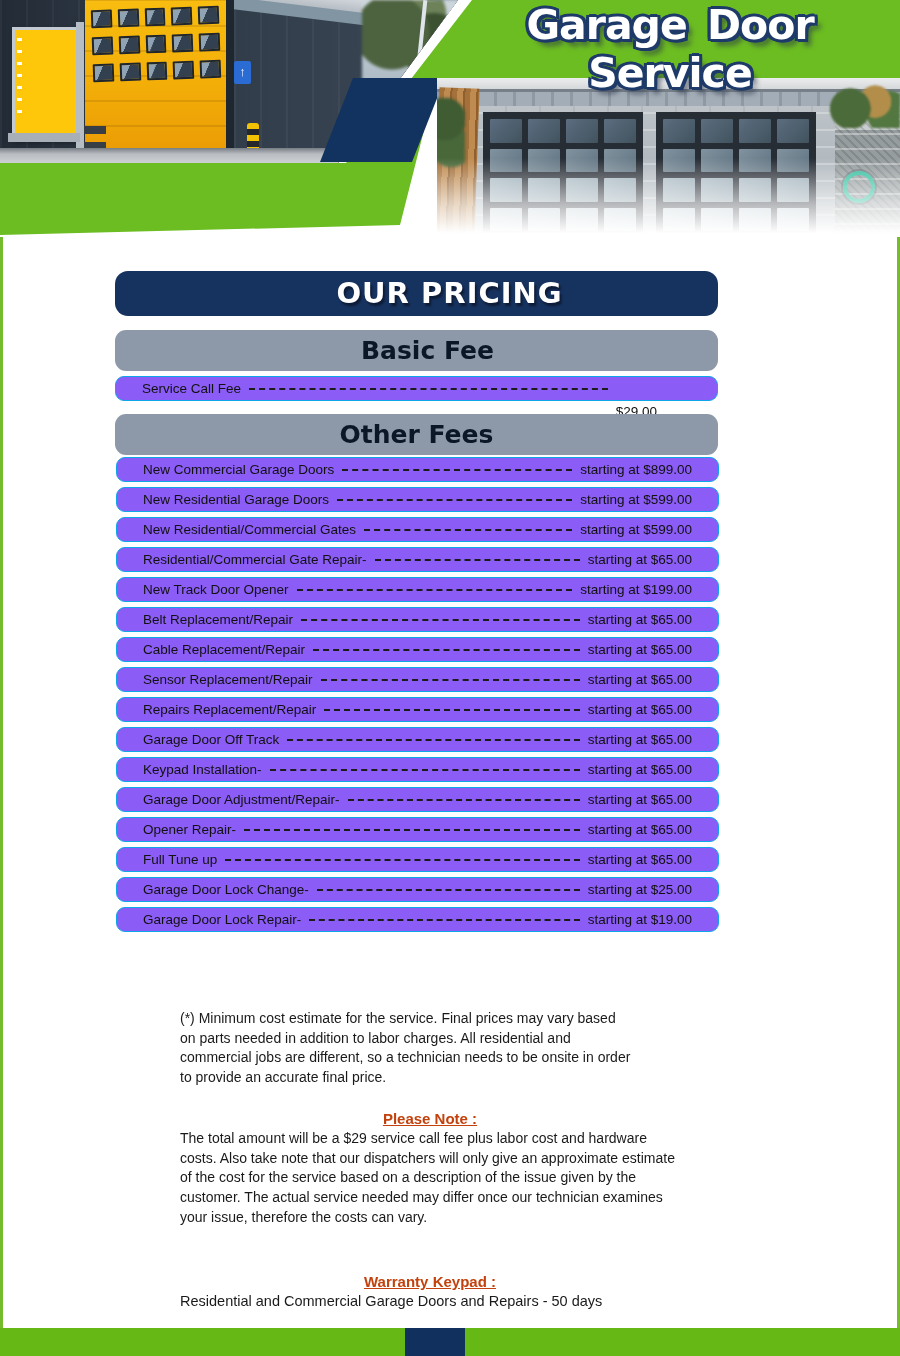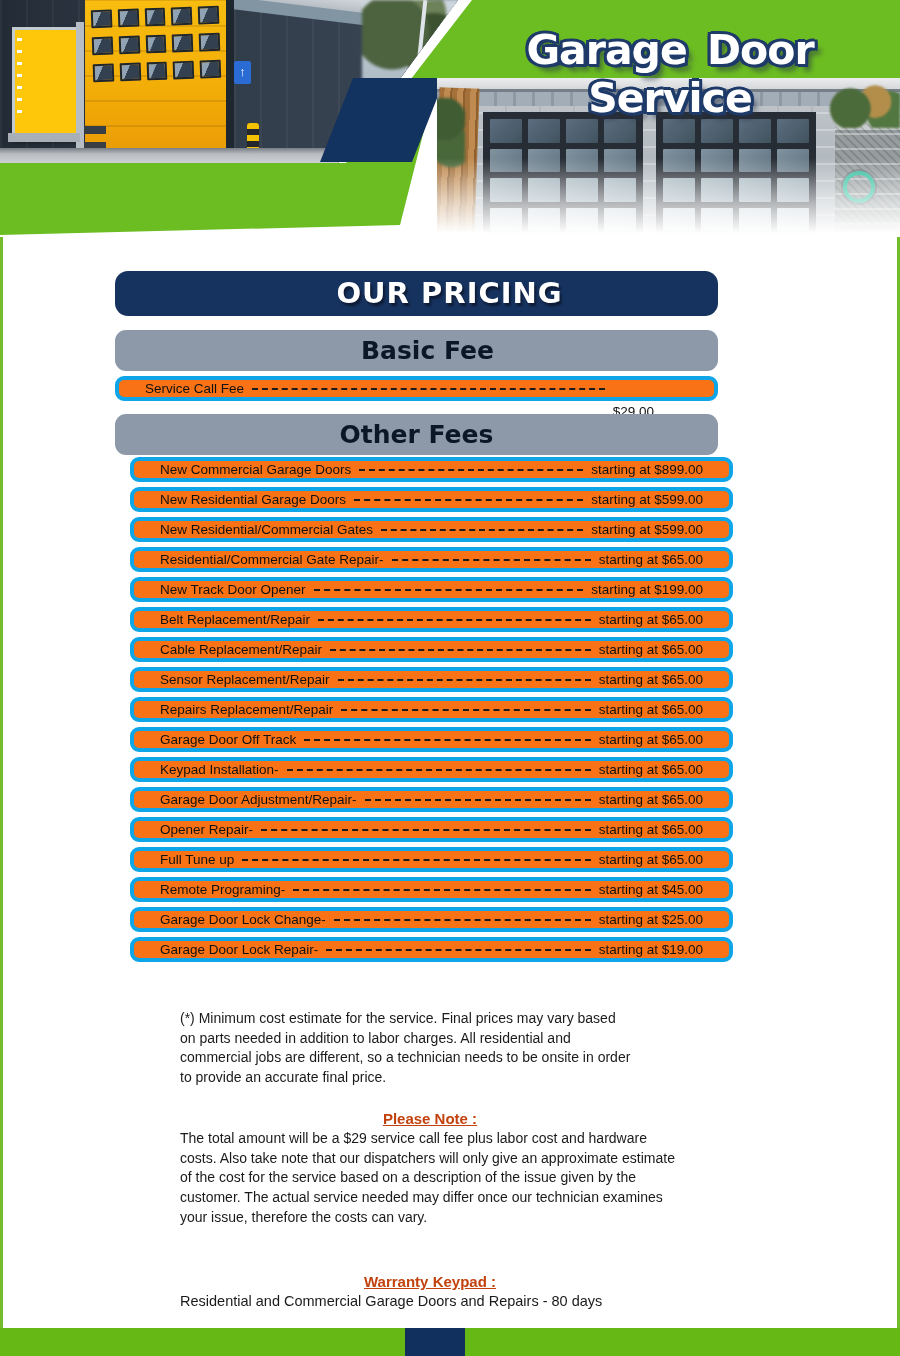--- a/index.html
+++ b/index.html
@@ -93,21 +93,21 @@
   .pr-plants{position:absolute;left:392px;top:2px;width:71px;height:48px;filter:blur(1px);
     background:radial-gradient(circle at 30% 60%,#4c6b3a 0 35%,rgba(76,107,58,0) 36%),
                radial-gradient(circle at 65% 45%,#b28e4a 0 30%,rgba(178,142,74,0) 31%),
                radial-gradient(circle at 85% 70%,#537740 0 32%,rgba(83,119,64,0) 33%);}
   .pr-hose{position:absolute;left:406px;top:93px;width:24px;height:24px;border-radius:50%;
     border:4px solid #2fbf9e;box-shadow:0 0 0 2px rgba(90,100,105,.55);transform:rotate(12deg);}
   .pr-fade{position:absolute;inset:0;
     background:linear-gradient(180deg,rgba(255,255,255,0) 50%,rgba(255,255,255,.65) 78%,#ffffff 97%);}
 
   
-  .title{position:absolute;left:455px;top:26px;width:430px;margin:0;text-align:center;
+  .title{position:absolute;left:455px;top:1px;width:430px;margin:0;text-align:center;
     font-family:"DejaVu Sans","Liberation Sans",sans-serif;font-size:41px;font-weight:bold;
     color:#ffffff;word-spacing:7px;letter-spacing:-1px;
     text-shadow:
       -3px -2px 0 #1d3a69, 3px -2px 0 #1d3a69, -3px 2px 0 #1d3a69, 3px 3px 0 #1d3a69,
       0 -3px 0 #1d3a69, 0 3px 0 #1d3a69, -3px 0 0 #1d3a69, 3px 0 0 #1d3a69,
       6px 7px 5px rgba(40,50,70,.55);}
 
   
   .side-border{position:absolute;top:237px;height:1091px;width:3px;background:#74bc2c;}
   .side-border.left{left:0;} .side-border.right{left:897px;}
@@ -116,28 +116,28 @@
   .bar{position:absolute;left:115px;width:603px;box-sizing:border-box;text-align:center;
     font-family:"DejaVu Sans","Liberation Sans",sans-serif;font-weight:bold;}
   .bar-navy{top:271px;height:45px;line-height:45px;border-radius:13px;background:#16325e;
     color:#fff;font-size:29px;letter-spacing:1px;padding-left:66px;
     text-shadow:2px 3px 2px rgba(8,14,28,.6);}
   .bar-gray{height:41px;line-height:41px;border-radius:11px;background:#8d99a9;
     color:#0b1626;font-size:25px;letter-spacing:0;}
   .bar-gray1{top:330px;padding-left:22px;}
   .bar-gray2{top:414px;}
 
-  .fee-row{box-sizing:border-box;height:25px;border-radius:9px;background:#f97316;
-    border:4px solid #0ea5e9;display:flex;align-items:center;padding:0 26px;
+  .fee-row{box-sizing:border-box;height:25px;border-radius:9px;background:#8b5cf6;
+    border:1px solid #0ea5e9;display:flex;align-items:center;padding:0 26px;
     font-size:13.5px;color:#111;width:603px;}
   .fee-row .leader{flex:1;height:0;border-bottom:2px dashed #1c1c1c;margin:0 8px;align-self:center;}
   .fee-row .fee-price{white-space:nowrap;}
   .basic-row{position:absolute;left:115px;top:376px;}
   .basic-row .fee-price{margin-right:34px;margin-top:46px;}
-  .fees{position:absolute;left:130px;top:457px;display:flex;flex-direction:column;gap:5px;}
+  .fees{position:absolute;left:116px;top:457px;display:flex;flex-direction:column;gap:5px;}
 
   
   .notes p{margin:0;font-size:14px;line-height:19.7px;color:#1a1a1a;position:absolute;}
   .disclaimer{left:180px;top:1009px;width:452px;}
   .note-heading{position:absolute;margin:0;font-size:15px;font-weight:bold;color:#c2410c;
     left:180px;width:500px;text-align:center;text-decoration:underline;}
   .please-note-heading{top:1110px;}
   .please-note-body{left:180px;top:1129px;width:504px;}
   .warranty-heading{top:1273px;}
   .warranty-body{left:180px;top:1292px;width:520px;font-size:14.5px !important;}
@@ -333,44 +333,39 @@
       <span class="leader"></span>
       <span class="fee-price">starting at $65.00</span>
     </div>
 
     <div class="fee-row">
       <span class="fee-label">Full Tune up</span>
       <span class="leader"></span>
       <span class="fee-price">starting at $65.00</span>
     </div>
 
-    <div class="fee-row">
-      <span class="fee-label">Remote Programing-</span>
-      <span class="leader"></span>
-      <span class="fee-price">starting at $45.00</span>
-    </div>
 
     <div class="fee-row">
       <span class="fee-label">Garage Door Lock Change-</span>
       <span class="leader"></span>
       <span class="fee-price">starting at $25.00</span>
     </div>
 
     <div class="fee-row">
       <span class="fee-label">Garage Door Lock Repair-</span>
       <span class="leader"></span>
       <span class="fee-price">starting at $19.00</span>
     </div>
   </div>
 
   <div class="notes">
     <p class="disclaimer">(*) Minimum cost estimate for the service. Final prices may vary based on parts needed in addition to labor charges. All residential and commercial jobs are different, so a technician needs to be onsite in order to provide an accurate final price.</p>
     <h3 class="note-heading please-note-heading">Please Note :</h3>
     <p class="please-note-body">The total amount will be a $29 service call fee plus labor cost and hardware costs. Also take note that our dispatchers will only give an approximate estimate of the cost for the service based on a description of the issue given by the customer. The actual service needed may differ once our technician examines your issue, therefore the costs can vary.</p>
     <h3 class="note-heading warranty-heading">Warranty Keypad :</h3>
-    <p class="warranty-body">Residential and Commercial Garage Doors and Repairs - 80 days</p>
+    <p class="warranty-body">Residential and Commercial Garage Doors and Repairs - 50 days</p>
   </div>
 
   <div class="footer-bar">
     <div class="footer-navy"></div>
   </div>
 
 </div>
 
 </body></html>

